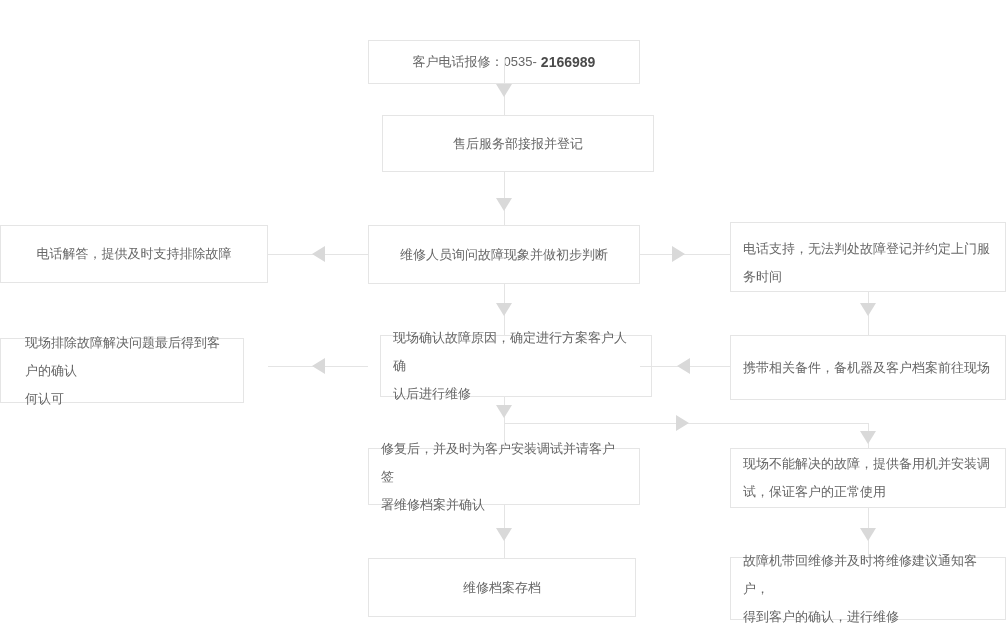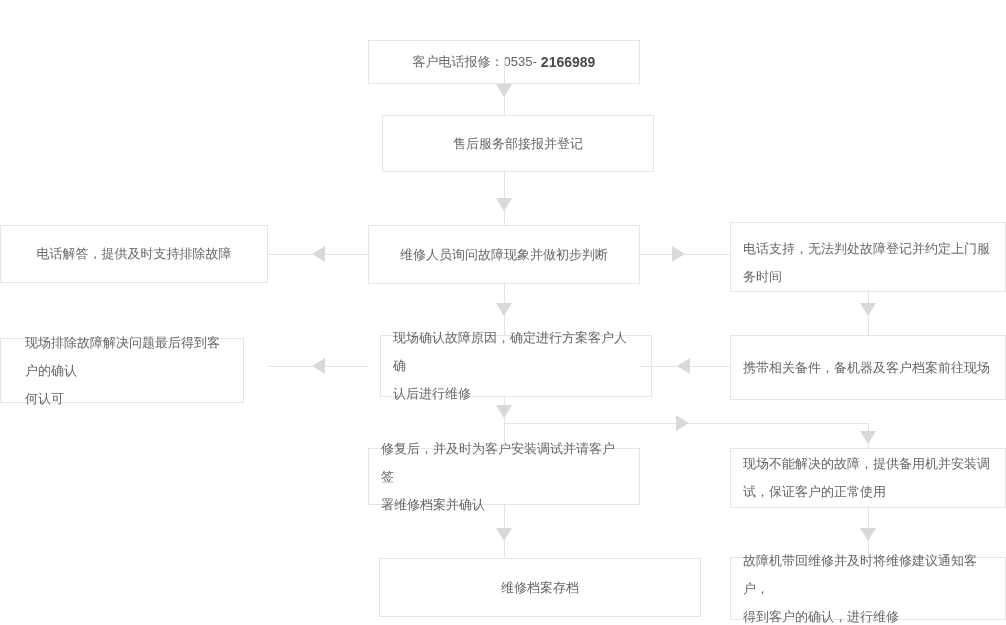--- a/index.html
+++ b/index.html
@@ -27,21 +27,21 @@
   .n-report         { left:368px; top:8px;   width:272px; height:44px;margin-top:32px; }
   .n-register       { left:382px; top:115px; width:272px; height:57px; }
   .n-phone-answer   { left:0;     top:225px; width:268px; height:58px; }
   .n-inquiry        { left:368px; top:225px; width:272px; height:59px; }
   .n-phone-support  { left:730px; top:222px; width:276px; height:70px;align-items:flex-end; }
   .n-onsite-resolve { left:0;     top:338px; width:244px; height:65px;padding-left:24px; }
   .n-onsite-confirm { left:380px; top:335px; width:272px; height:62px; }
   .n-bring-parts    { left:730px; top:335px; width:276px; height:65px; }
   .n-repair-install { left:368px; top:448px; width:272px; height:57px; }
   .n-backup         { left:730px; top:448px; width:276px; height:60px; }
-  .n-archive        { left:379px; top:558px; width:322px; height:59px;font-family:Liberation Serif, serif; }
+  .n-archive        { left:368px; top:558px; width:268px; height:59px;font-family:Liberation Serif, serif; }
   .n-bring-back     { left:730px; top:557px; width:276px; height:63px; }
 
   
   .vl { position:absolute; width:1px;  background:#e4e4e4; }
   .hl { position:absolute; height:1px; background:#e4e4e4; }
   .ad, .al, .ar { position:absolute; width:0; height:0; }
   .ad { border-left:8px solid transparent; border-right:8px solid transparent; border-top:13px solid #d9d9d9; }
   .al { border-top:8px solid transparent; border-bottom:8px solid transparent; border-right:13px solid #d9d9d9; }
   .ar { border-top:8px solid transparent; border-bottom:8px solid transparent; border-left:13px solid #d9d9d9; }
 </style>

